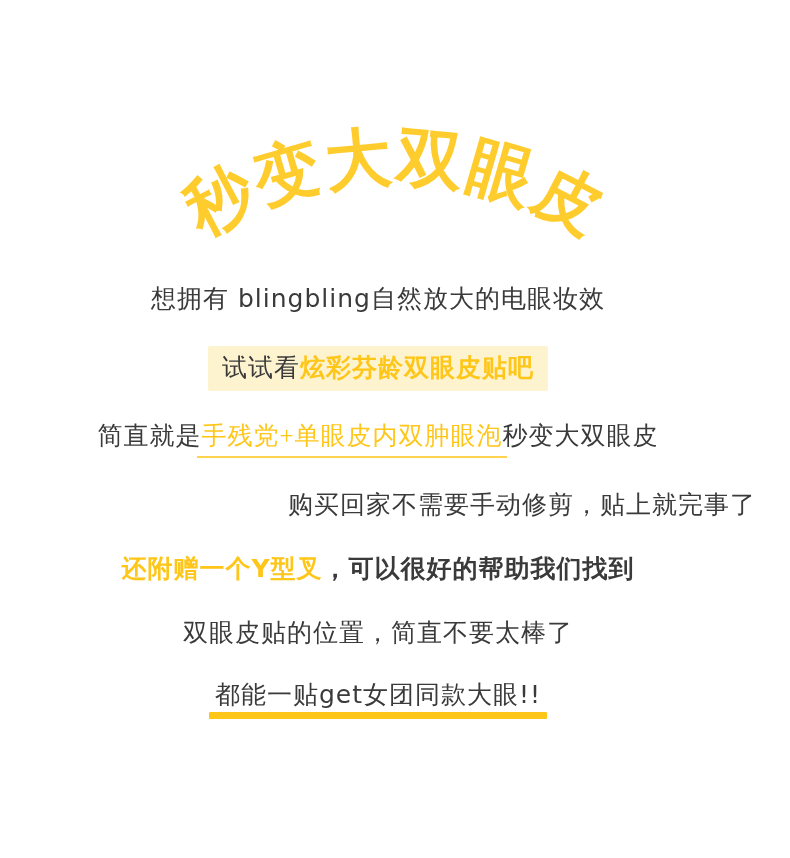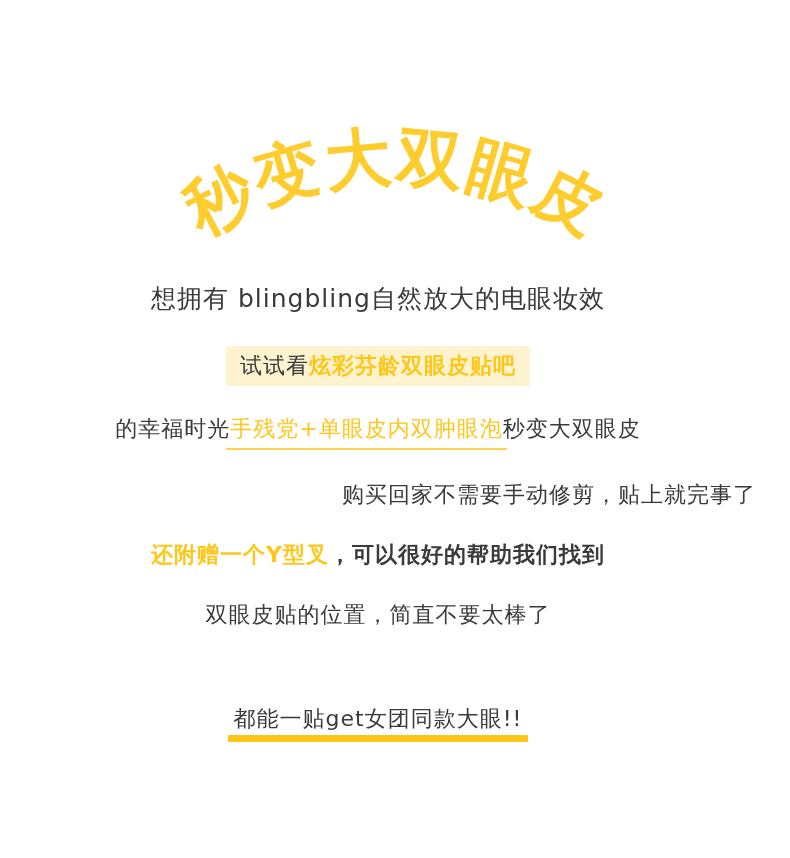--- a/index.html
+++ b/index.html
@@ -48,21 +48,21 @@
   .lines {
     position: absolute;
     top: 282px;
     left: 0;
     width: 756px;
     text-align: center;
   }
   .line {
     position: relative;
     font-family: "DejaVu Sans", sans-serif;
-    font-size: 22px;
+    font-size: 25px;
     color: #3a3a3a;
     line-height: 1.35;
     margin: 0 0 28px 0;
     letter-spacing: 1px;
     white-space: nowrap;
   }
   .line.l1 { font-size: 25px; margin-bottom: 30px; }
   .line.l2 { margin-bottom: 28px; }
   .line.l3 { margin-bottom: 30px; }
   .line.l4 { margin-bottom: 30px; text-align: right; }
@@ -94,36 +94,36 @@
   }
   .yellow-plain {
     color: #ffc61a;
   }
 
   
   .underline-thin {
     position: relative;
     display: inline-block;
     padding-bottom: 6px;
+    font-family: Liberation Serif, serif;
   }
   .underline-thin::after {
     content: "";
     position: absolute;
     left: -4px;
     right: -4px;
     bottom: 0;
     height: 2px;
     background: #ffd34d;
   }
 
   .underline-thick {
     position: relative;
     display: inline-block;
     padding-bottom: 8px;
-    margin-top: 47px;
   }
   .underline-thick::after {
     content: "";
     position: absolute;
     left: -6px;
     right: -6px;
     bottom: 0;
     height: 7px;
     background: #ffc61a;
     border-radius: 1px;
@@ -155,21 +155,21 @@
       <span class="seg">想拥有 blingbling自然放大的电眼妆效</span>
     </p>
 
     <p class="line l2">
       <span class="hl-box">
         <span class="dark-text">试试看</span><span class="yellow-text">炫彩芬龄双眼皮贴吧</span>
       </span>
     </p>
 
     <p class="line l3">
-      <span class="seg">的幸福时光</span><span class="underline-thin yellow-plain">手残党+单眼皮内双肿眼泡</span><span class="seg">秒变大双眼皮</span>
+      <span class="seg">简直就是</span><span class="underline-thin yellow-plain">手残党+单眼皮内双肿眼泡</span><span class="seg">秒变大双眼皮</span>
     </p>
 
     <p class="line l4">
       <span class="seg">购买回家不需要手动修剪，贴上就完事了</span>
     </p>
 
     <p class="line l5">
       <span class="yellow">还附赠一个Y型叉</span><span class="bold-dark">，可以很好的帮助我们找到</span>
     </p>
 

